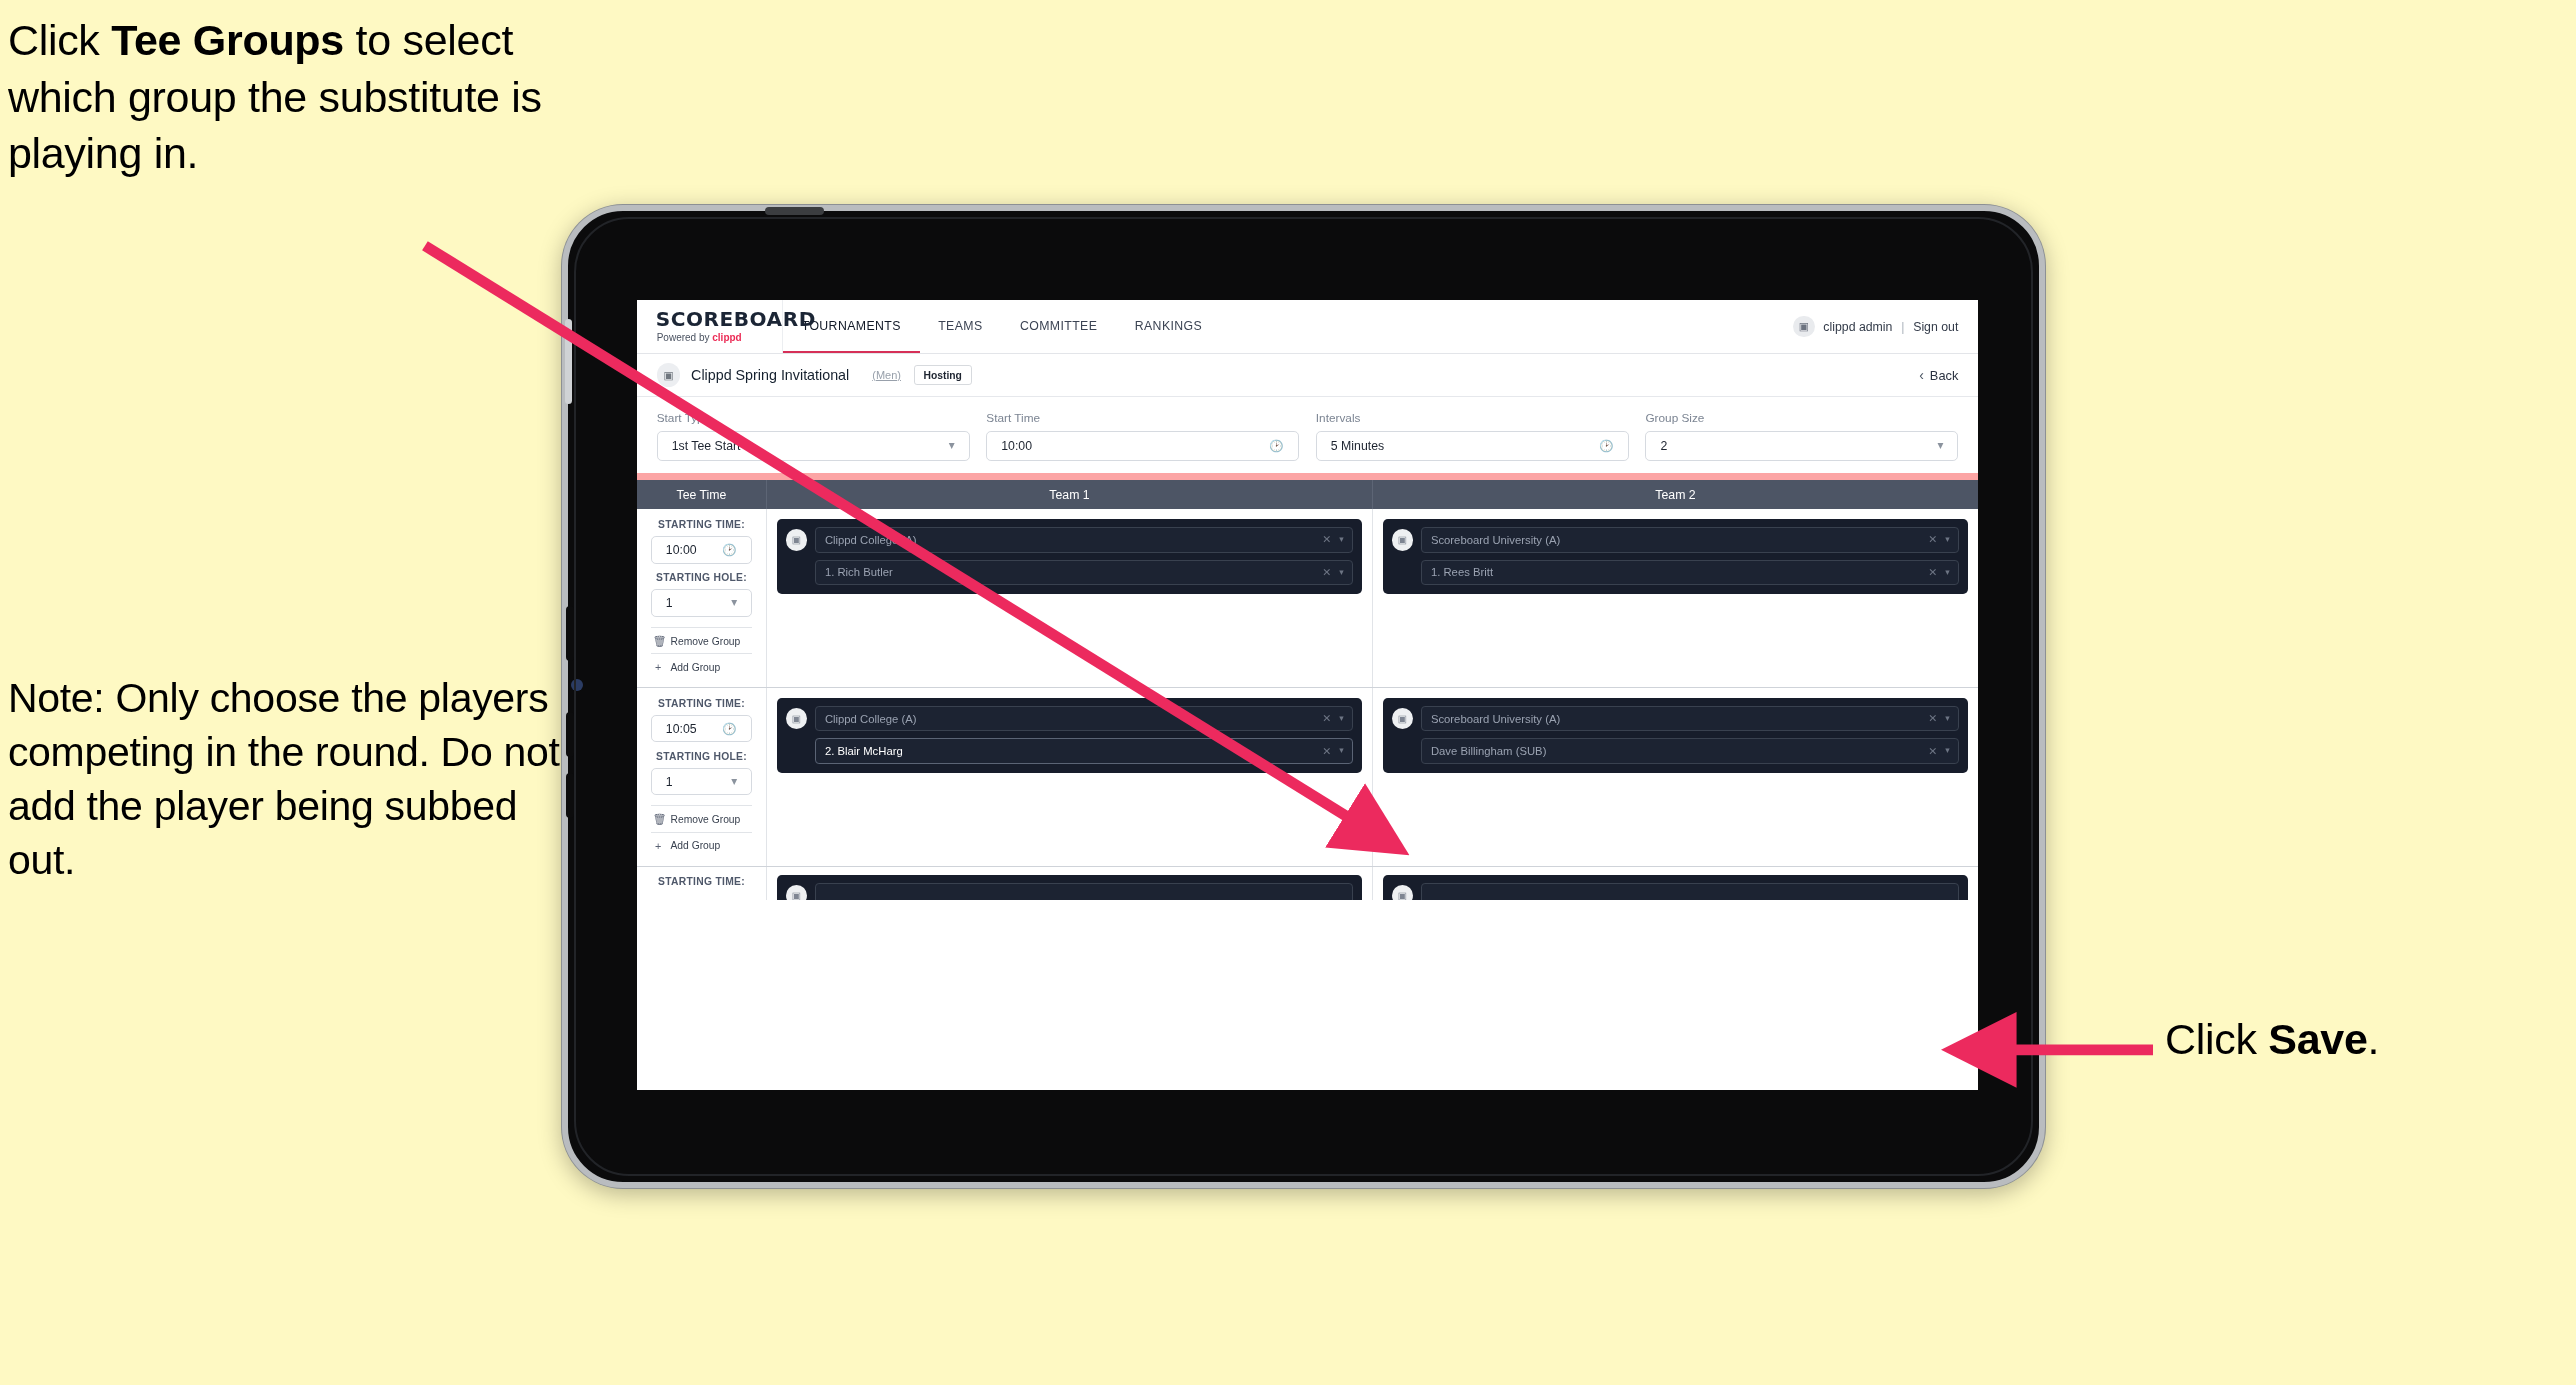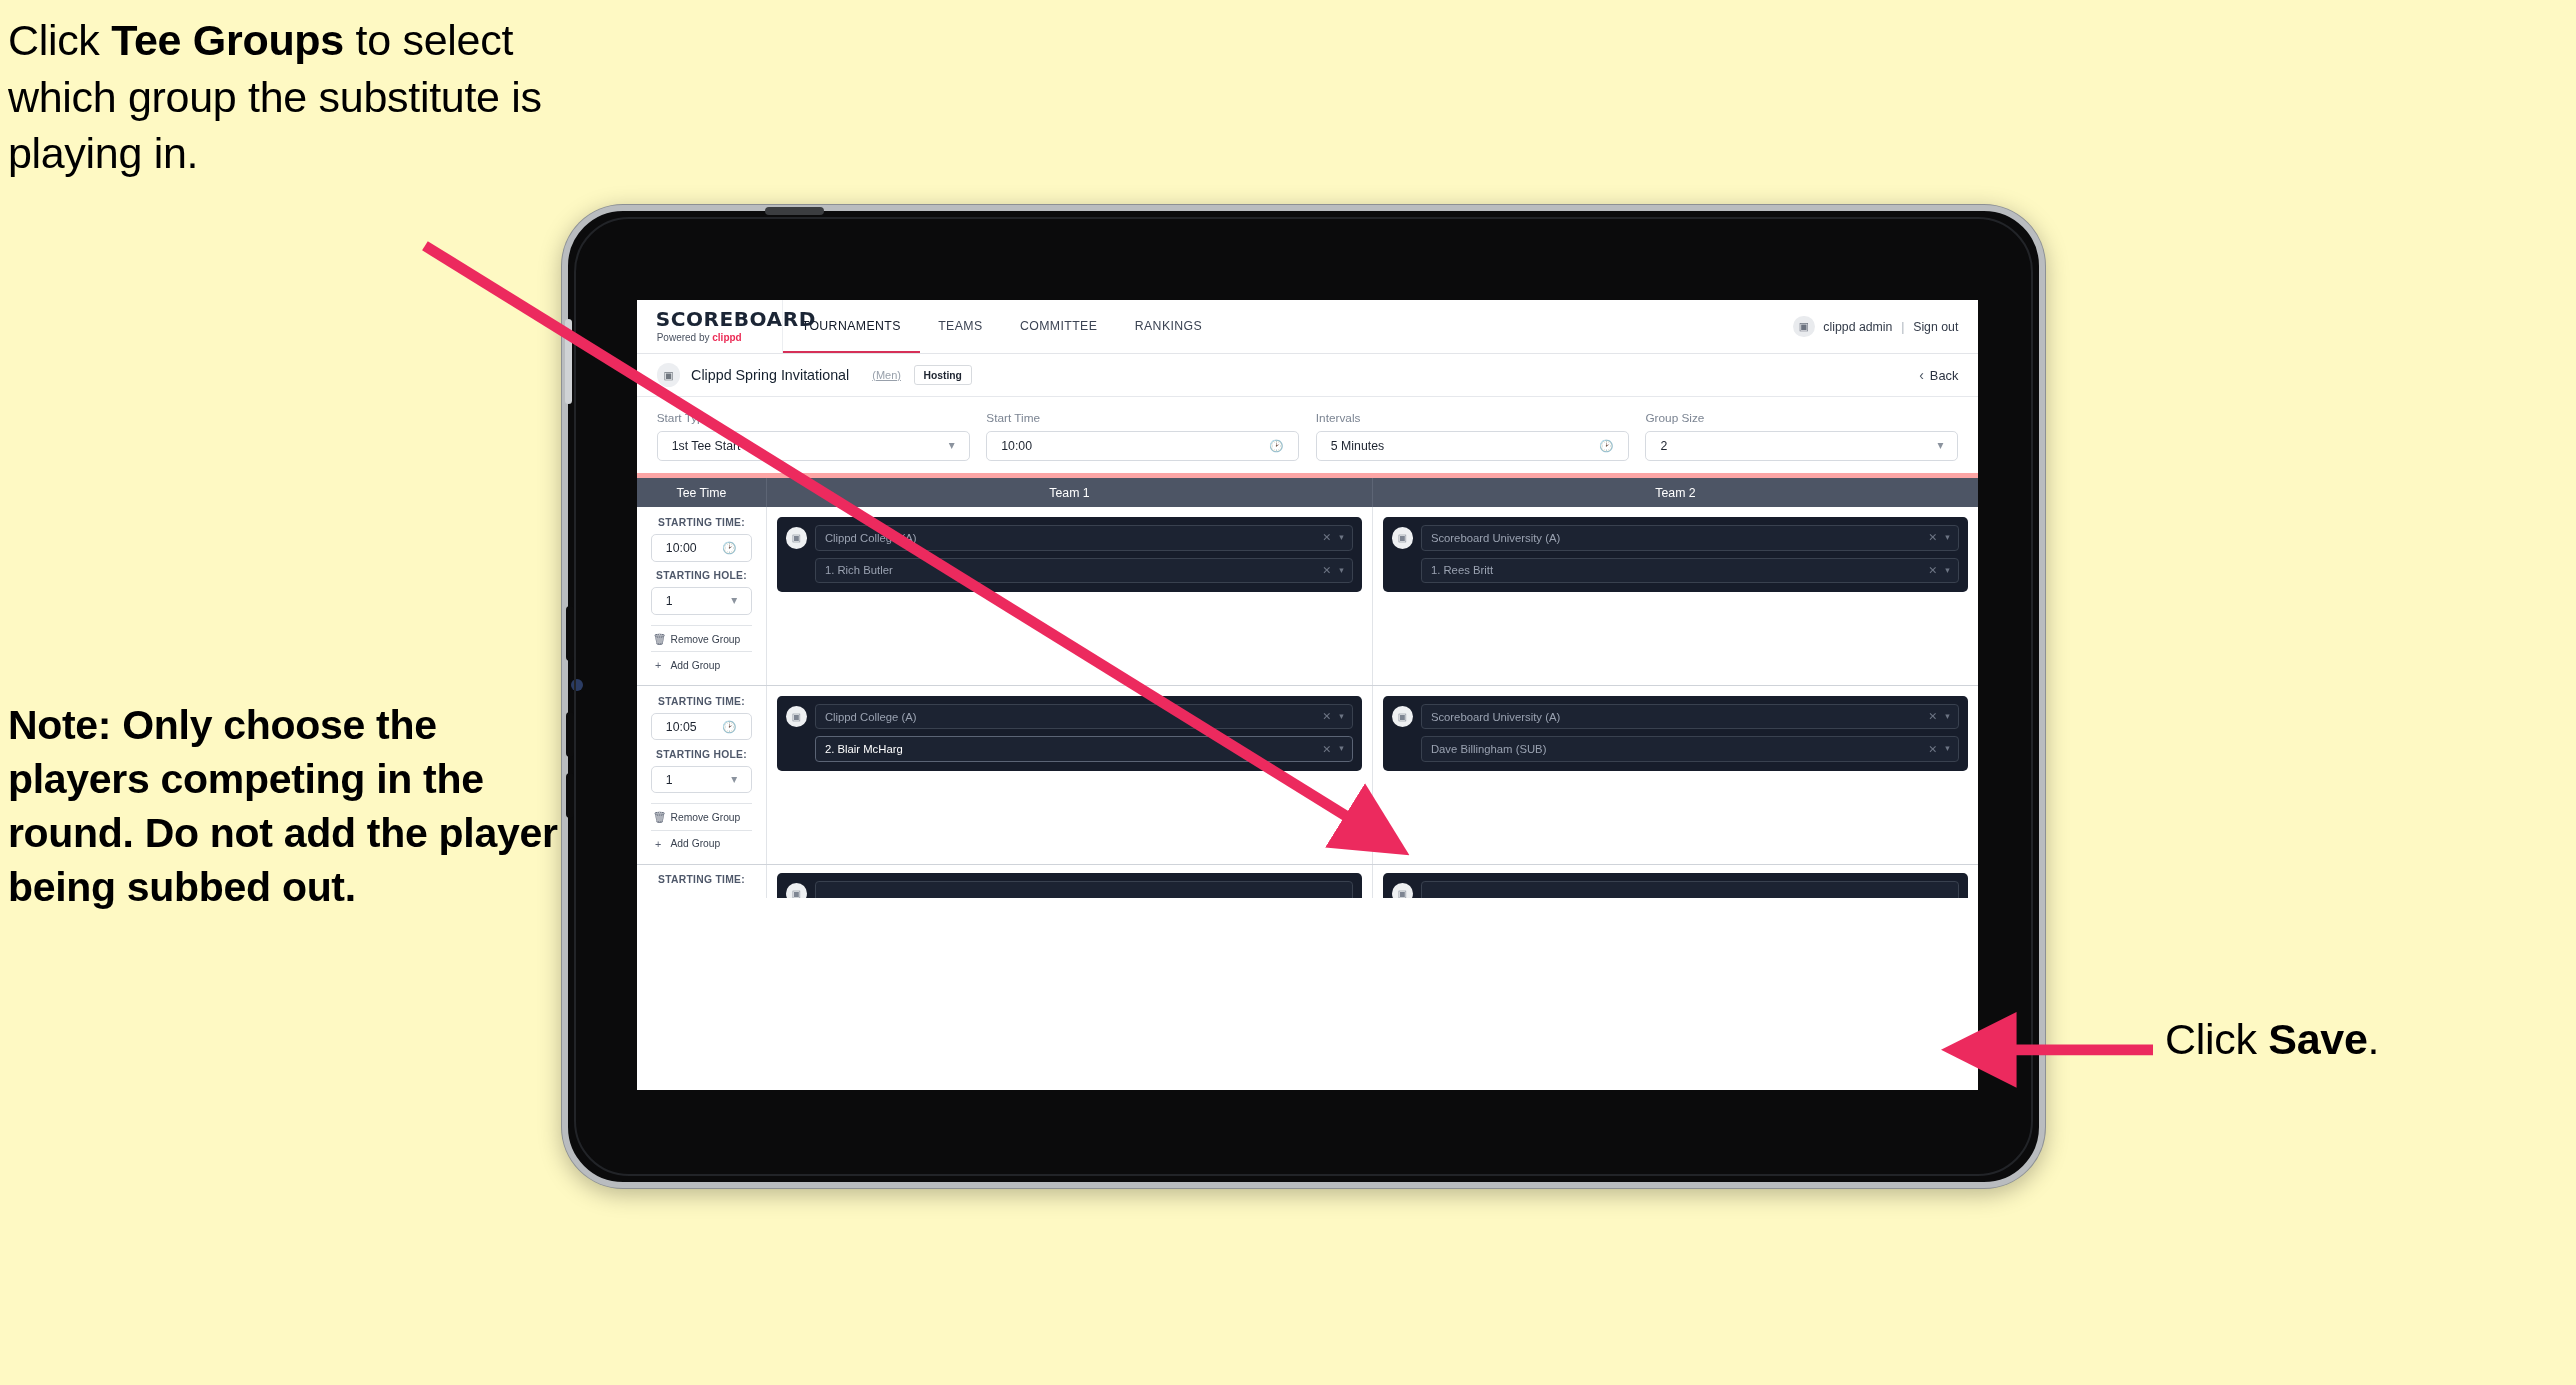--- a/index.html
+++ b/index.html
@@ -12,21 +12,21 @@
   #stage { position: relative; width: 2576px; height: 1385px; background:#fef9c3; }
 
   
   .anno {
     position: absolute;
     color: #000;
     line-height: 1.32;
     letter-spacing: -0.3px;
   }
   #anno-top { left: 7.9px; top: 11.8px; width: 551px; font-size: 43px; }
-  #anno-note { left: 7.9px; top: 698px; width: 560px; font-size: 41px; font-weight: bold; }
+  #anno-note { left: 7.9px; top: 671px; width: 560px; font-size: 41px; font-weight: normal; }
   #anno-save { left: 2165px; top: 1011px; width: 393px; font-size: 43px; }
   .anno b { font-weight: bold; }
 
   
   .arrow-svg { position: absolute; left:0; top:0; width:2576px; height:1385px; pointer-events:none; }
 
   
   #tablet {
     position: absolute;
     left: 562px; top: 205px;
@@ -105,21 +105,21 @@
   .field label { display:block; font-size:11.8px; color:#7b8492; margin-bottom:5.9px; }
   .ctl {
     height: 30.5px; border:1px solid #d6dae0; border-radius:4.9px; background:#fff;
     display:flex; align-items:center; padding: 0 14px; font-size:12.3px; color:#1d2430;
   }
   .ctl .val { flex:1; }
   .ctl .adorn { color:#8b939e; font-size:11.8px; display:flex; align-items:center; }
   .stepper { display:flex; flex-direction:column; line-height:.62; font-size:10.8px; color:#8b939e; }
 
   
-  #tbl { border-top:5px solid #fca5a5; }
+  #tbl { border-top:7px solid #fca5a5; }
   #thead { display:flex; background:#4d5565; color:#fff; height: 29.5px; align-items:stretch; font-size:12.3px; }
   #thead .th { display:flex; align-items:center; justify-content:center; }
   .col-tee { width: 130px; flex:none; border-right:1px solid #5d6575; }
   .col-team { flex:1; border-right:1px solid #5d6575; }
   .col-team:last-child { border-right:none; }
 
   .grow { display:flex; border-bottom:1px solid #cfd3d9; background:#fff; }
   .teecell {
     width:130px; flex:none; border-right:1px solid #e1e4e8;
     padding: 9.8px 13.8px 7.9px 13.8px; display:flex; flex-direction:column; gap:0;

